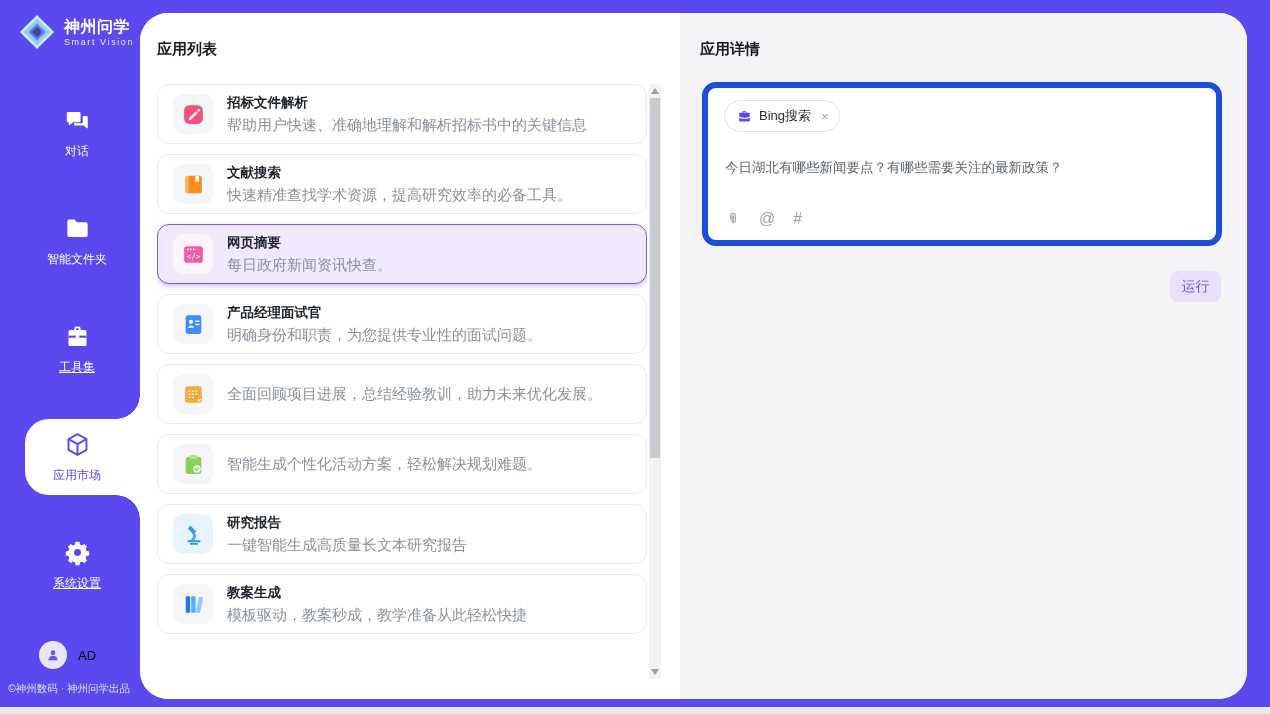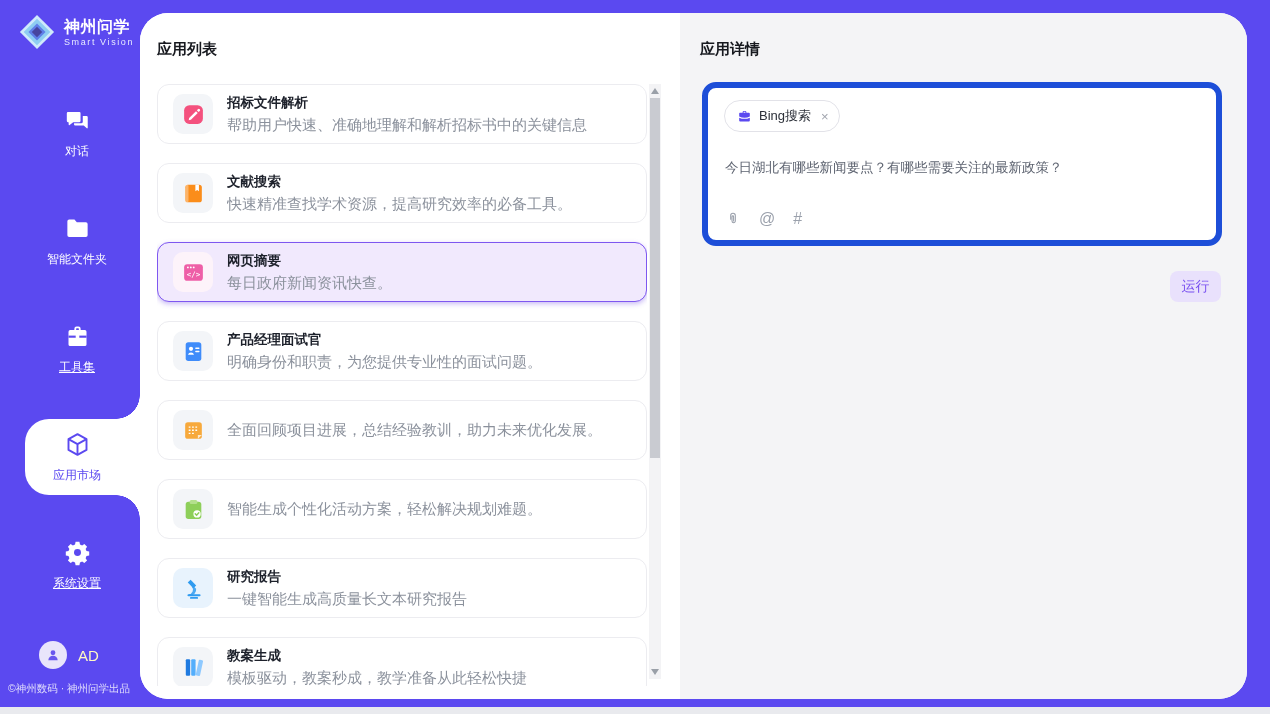--- a/index.html
+++ b/index.html
@@ -29,32 +29,32 @@
   .nav-item .nlabel{font-size:12px;z-index:2;}
   .nav-item.underline .nlabel{text-decoration:underline;}
   .nav-item .blob,.nav-item .c-top,.nav-item .c-bot{display:none;}
   .nav-item.active{color:var(--primary);}
   .nav-item.active .blob{display:block;position:absolute;left:25px;right:0;top:50%;transform:translateY(-50%);height:76px;background:#fff;border-radius:24px 0 0 24px;z-index:1;}
   .nav-item.active .c-top{display:block;position:absolute;right:0;top:calc(50% - 62px);width:24px;height:24px;background:radial-gradient(circle at 0 0,var(--primary) 23.5px,#fff 24px);z-index:1;}
   .nav-item.active .c-bot{display:block;position:absolute;right:0;top:calc(50% + 38px);width:24px;height:24px;background:radial-gradient(circle at 0 100%,var(--primary) 23.5px,#fff 24px);z-index:1;}
   .user-row{position:absolute;bottom:38px;left:39px;display:flex;align-items:center;gap:11px;}
   .avatar{width:28px;height:28px;border-radius:50%;background:#e9e5fb;display:flex;align-items:center;justify-content:center;cursor:pointer;}
   .avatar svg{width:16px;height:16px;}
-  .user-label{color:#fef9c3;font-size:15px;}
+  .user-label{color:#000000;font-size:13px;}
   .copyright{position:absolute;bottom:11px;left:8px;color:rgba(255,255,255,.8);font-size:10.5px;white-space:nowrap;}
 
   
   .content{position:absolute;left:140px;top:13px;width:1107px;height:686px;border-radius:28px;overflow:hidden;display:flex;background:#fff;}
   .list-panel{width:540px;position:relative;background:#fff;flex:none;}
   .panel-title{font-size:15px;font-weight:700;color:#17191f;position:absolute;top:27px;left:17px;}
   .detail-panel{flex:1;background:var(--panel-bg);position:relative;}
   .detail-panel .panel-title{left:20px;}
 
   
-  .list-scroll{position:absolute;top:71px;left:17px;width:490px;bottom:13px;overflow:hidden;display:flex;flex-direction:column;gap:19px;}
+  .list-scroll{position:absolute;top:71px;left:17px;width:490px;bottom:13px;overflow:hidden;display:flex;flex-direction:column;gap:10px;}
   .app-card{height:60px;flex:none;border:1px solid #ececf0;border-radius:12px;display:flex;align-items:center;gap:14px;padding:0 14px 0 15px;background:#fff;cursor:pointer;}
   .app-card.selected{background:var(--sel-bg);border:1.5px solid var(--sel-border);box-shadow:0 2px 5px rgba(104,62,225,.35);}
   .tile{width:40px;height:40px;border-radius:10px;background:#f3f5f8;display:flex;align-items:center;justify-content:center;flex:none;}
   .tile svg{width:25px;height:25px;}
   .app-texts{display:flex;flex-direction:column;gap:4px;overflow:hidden;white-space:nowrap;}
   .app-title{font-size:13.5px;font-weight:700;color:#1d212b;}
   .app-desc{font-size:15px;color:#8b919c;font-family:Liberation Serif, serif;}
 
   
   .scrollbar{position:absolute;top:71px;left:509px;width:12px;height:595px;background:#f3f3f5;}

